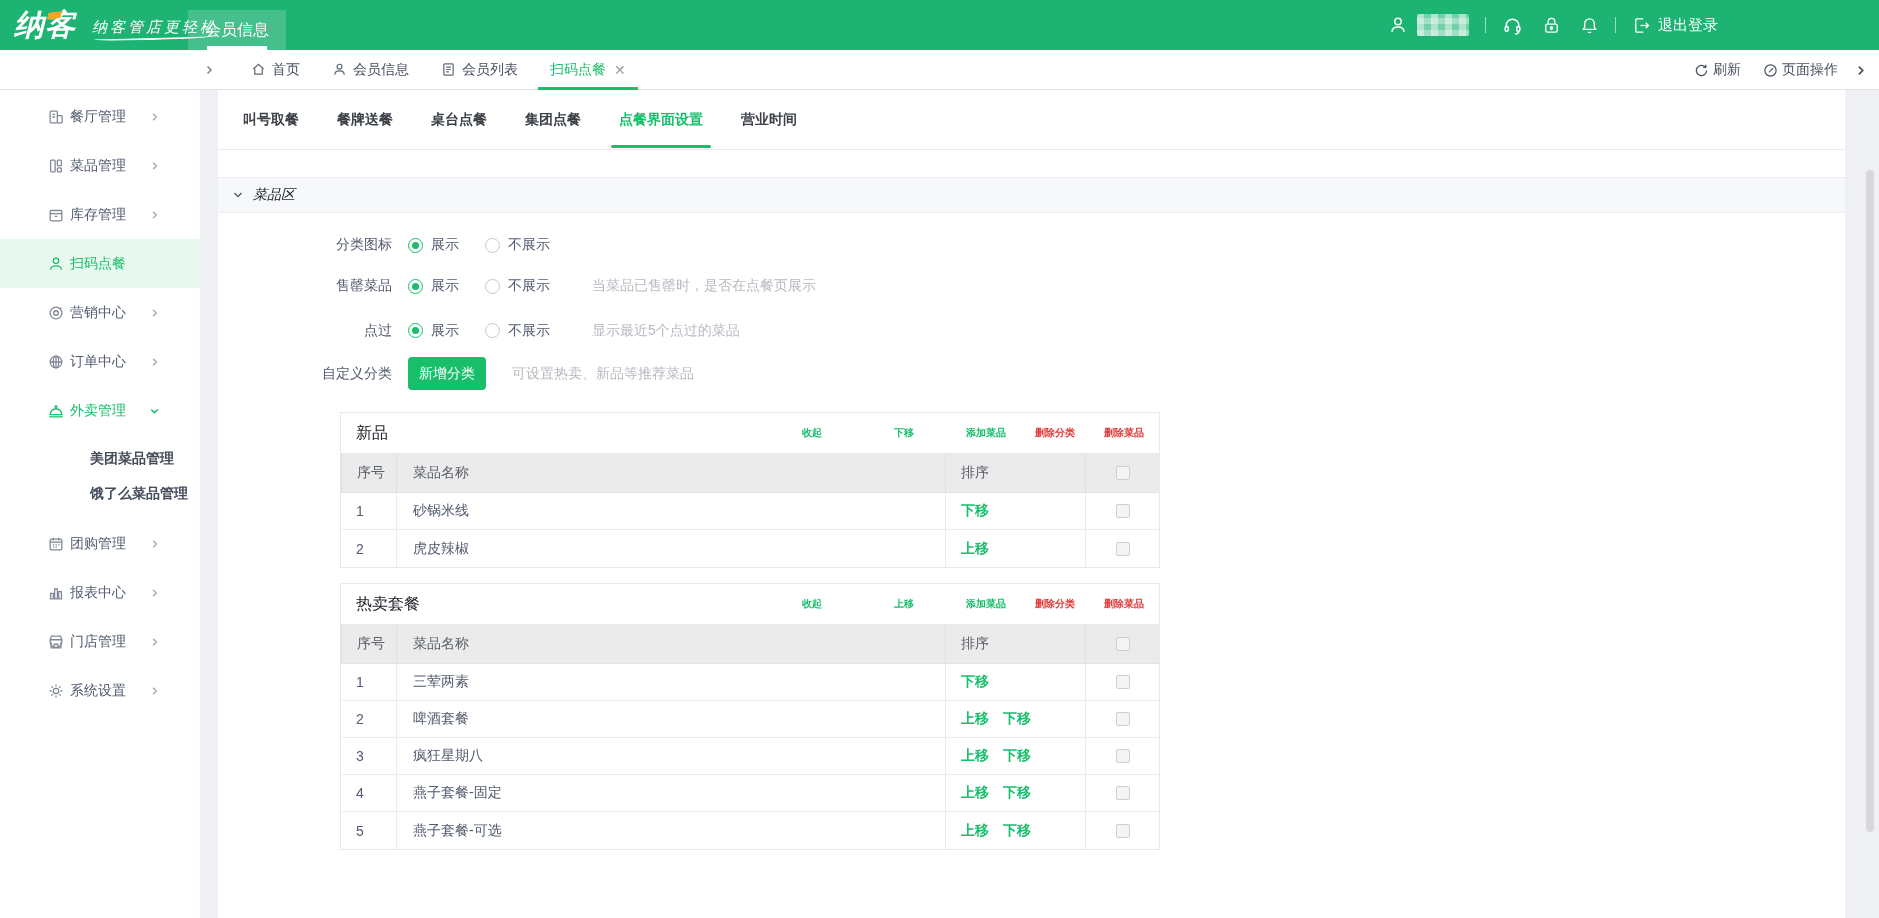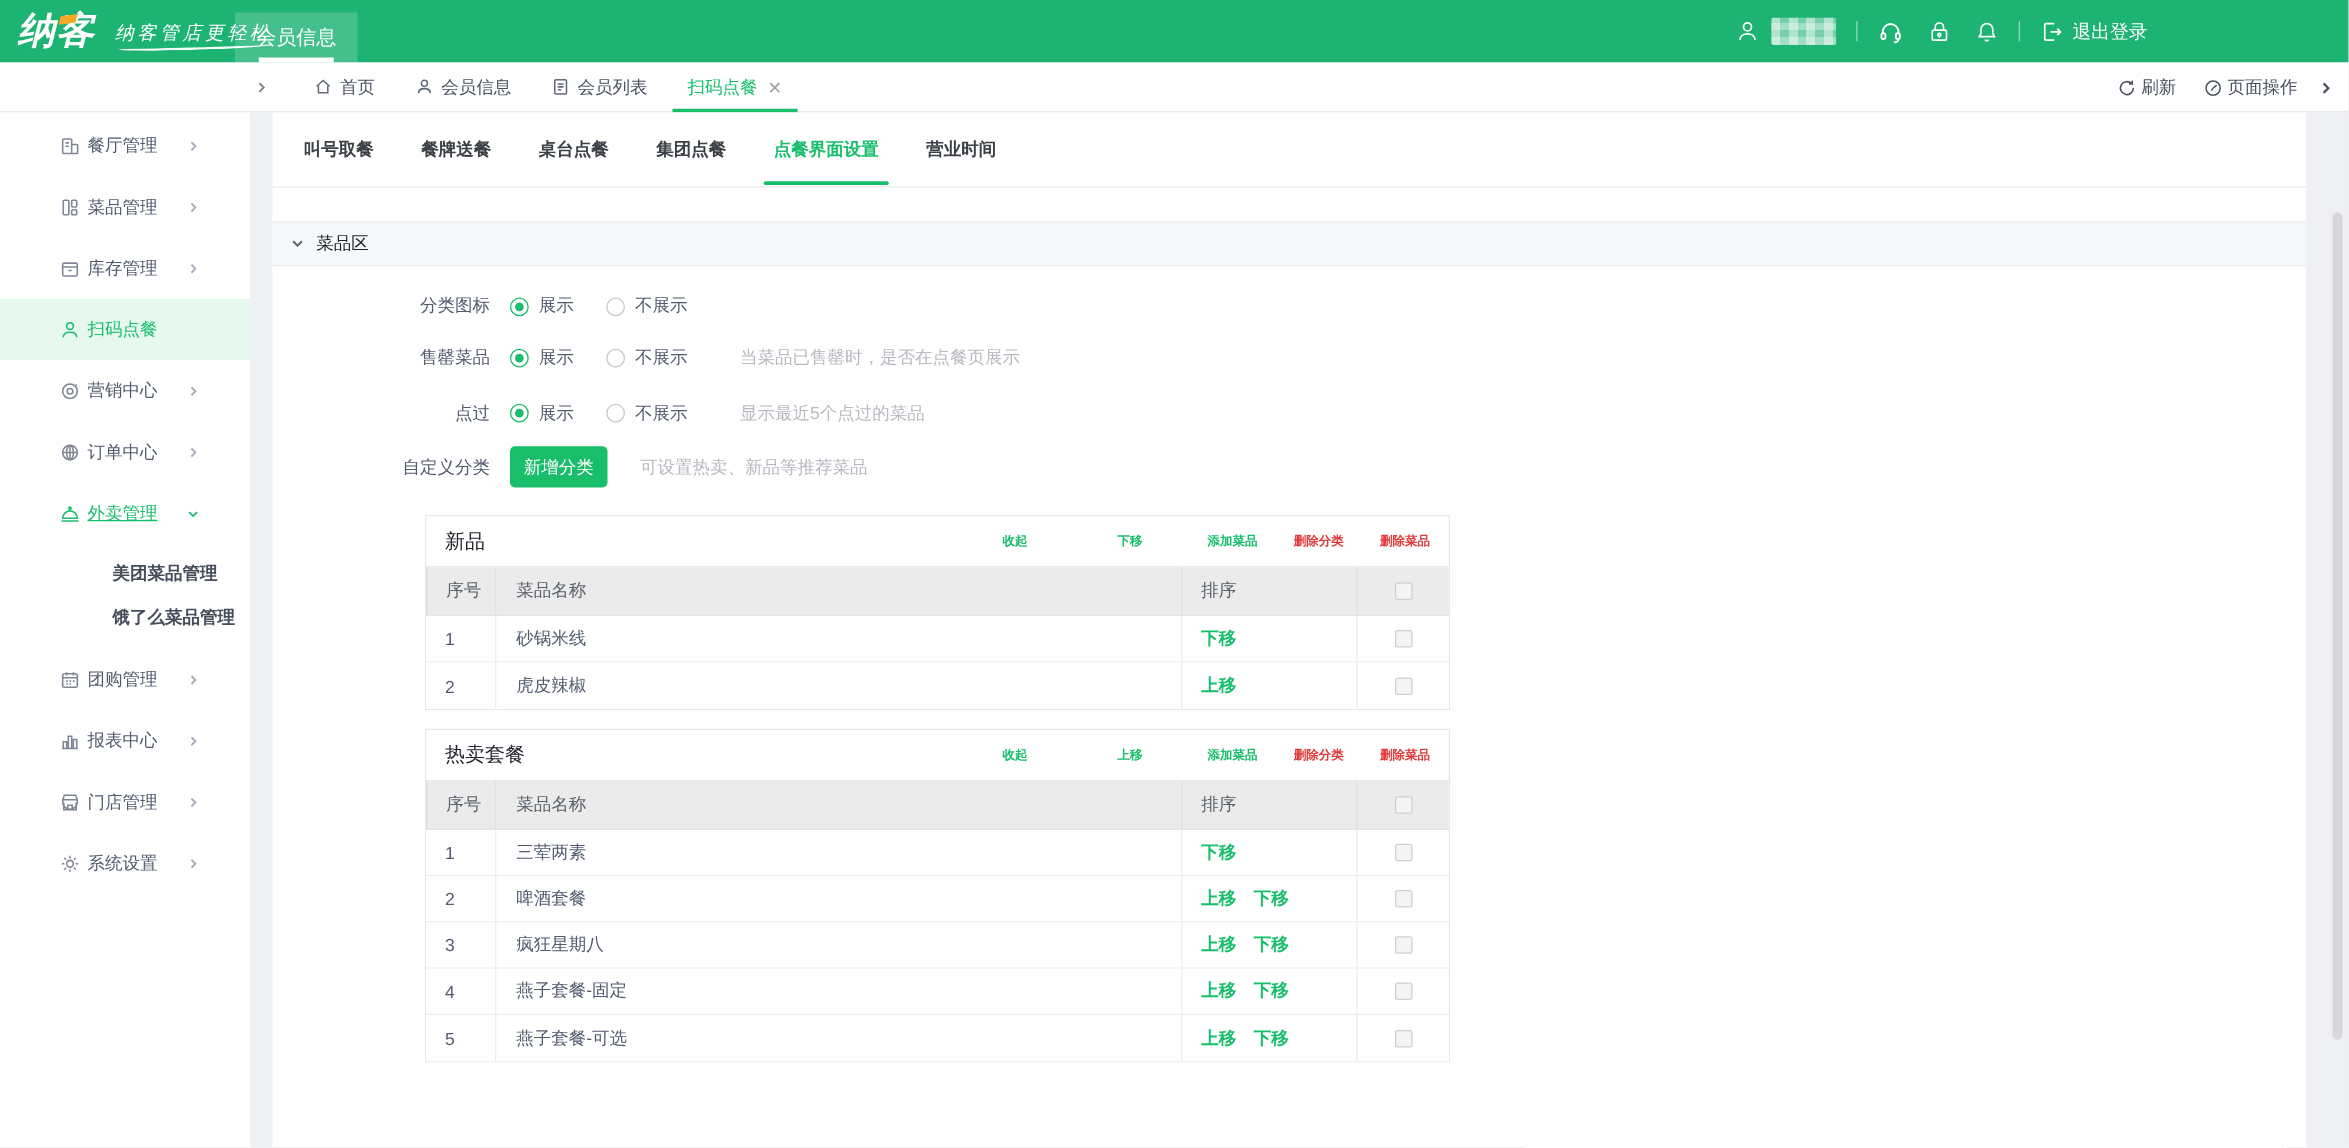--- a/index.html
+++ b/index.html
@@ -41,35 +41,35 @@
   .strip-chev{margin-left:16px;display:flex;color:#495060;cursor:pointer;}
   
   .side{position:absolute;left:0;top:90px;width:200px;bottom:0;background:#fff;overflow:hidden;}
   .side-list{padding-top:2px;}
   .side-item{position:relative;height:49px;display:flex;align-items:center;padding-left:47px;color:#515a6e;font-size:14px;cursor:pointer;}
   .side-item .ic{position:absolute;left:47px;top:50%;transform:translateY(-50%);color:#808695;display:flex;}
   .side-item .lbl{margin-left:23px;}
   .side-item .chev{position:absolute;right:40px;top:50%;transform:translateY(-50%);color:#a7adb8;display:flex;}
   .side-item.active{background:#e7f8ef;color:#19be6b;}
   .side-item.active .ic{color:#19be6b;}
-  .side-item.green{color:#19be6b;text-decoration:underline;}
+  .side-item.green{color:#19be6b;}
   .side-item.green .ic{color:#19be6b;}
   .side-item.green .chev{color:#19be6b;}
   .side-sub{height:35px;display:flex;align-items:center;padding-left:90px;color:#454c5b;font-size:14px;font-weight:bold;cursor:pointer;}
   .side-subwrap{padding:6px 0 8px;}
   
   .content{position:absolute;left:200px;top:90px;right:0;bottom:0;background:#eef0f4;}
   .card{position:absolute;left:18px;top:0;width:1627px;bottom:0;background:#fff;}
   .subtabs{position:relative;height:60px;border-bottom:1px solid #e8eaec;display:flex;align-items:center;padding-left:25px;}
   .subtab{position:relative;height:100%;display:flex;align-items:center;margin-right:38px;font-size:14px;font-weight:bold;color:#3c4047;cursor:pointer;}
   .subtab.active{color:#19be6b;}
   .subtab.active::after{content:"";position:absolute;left:-8px;right:-8px;bottom:1px;height:3px;background:#19be6b;border-radius:2px;}
   .pane{position:absolute;left:0;right:0;top:60px;height:700px;overflow:hidden;display:flex;flex-direction:column;}
   .section-bar{margin-top:27px;height:40px;background:#f7f8f9;border:1px solid #ebedf0;border-left:none;border-right:none;
-    display:flex;align-items:center;padding-left:14px;font-size:14px;color:#21242b;cursor:pointer;}
+    display:flex;align-items:center;padding-left:14px;font-size:14px;color:#21242b;cursor:pointer;font-style:italic;}
   .section-bar .chev{color:#5a5f68;margin-right:9px;display:flex;}
   .frow{display:flex;align-items:center;padding-left:42px;}
   .frow .flabel{width:132px;text-align:right;font-size:14px;color:#515a6e;flex:none;}
   .radio{width:15px;height:15px;border-radius:50%;border:1px solid #c5c8ce;margin-left:16px;flex:none;position:relative;cursor:pointer;background:#fff;}
   .radio.on{border-color:#19be6b;}
   .radio.on::after{content:"";position:absolute;left:50%;top:50%;width:7px;height:7px;margin:-3.5px 0 0 -3.5px;border-radius:50%;background:#19be6b;}
   .rlabel{font-size:14px;color:#515a6e;margin-left:8px;cursor:pointer;}
   .radio.off{margin-left:26px;}
   .fhint{font-size:14px;color:#b6b9bf;margin-left:42px;}
   .btn-green{margin-left:16px;height:33px;padding:0 11px;background:#19be6b;color:#fff;font-size:14px;border:none;border-radius:4px;

